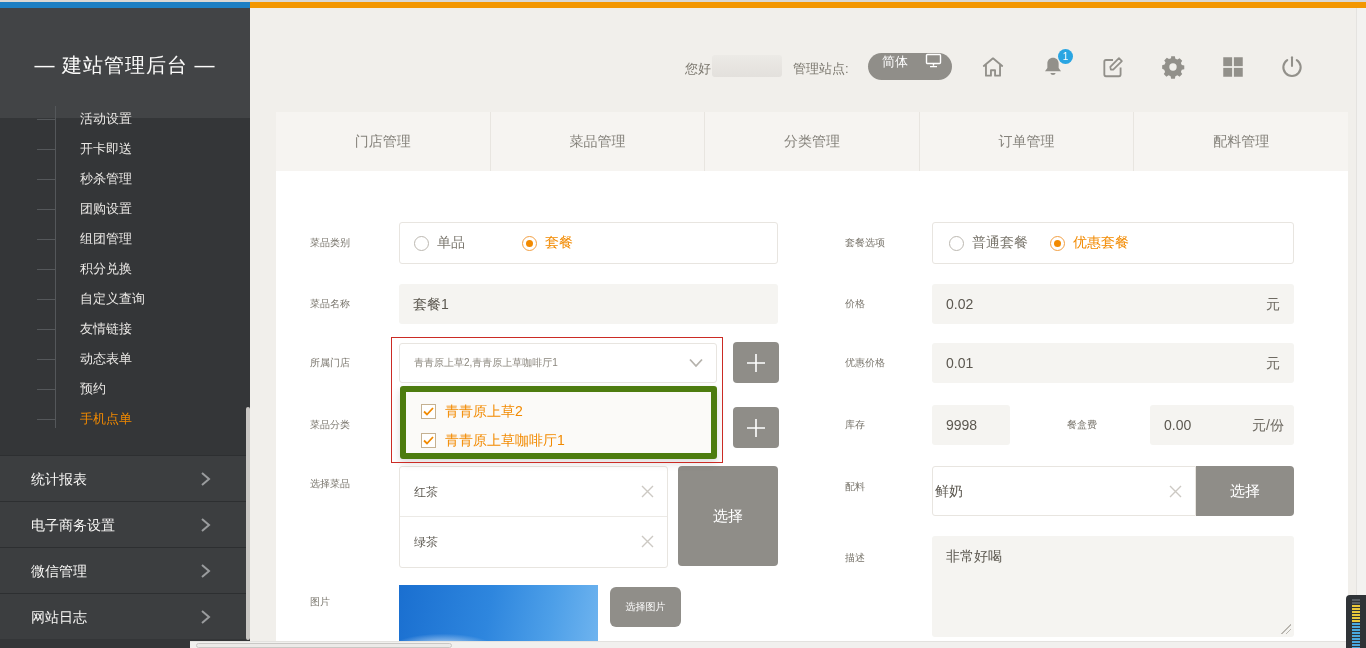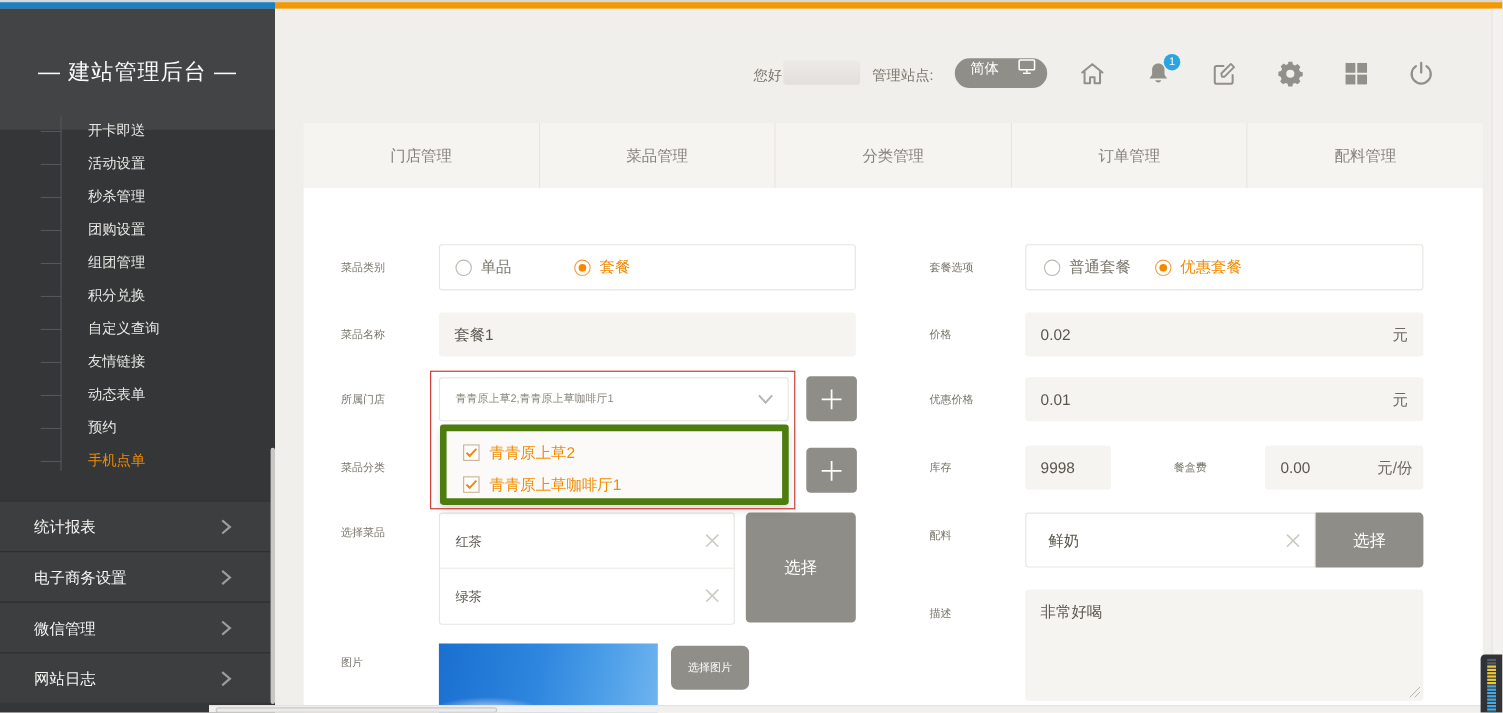--- a/index.html
+++ b/index.html
@@ -65,21 +65,21 @@
   .dditem{display:flex;align-items:center;gap:9px;height:29px;padding-left:15px;font-size:14px;color:#f28a00;cursor:pointer;}
   .cb{width:15px;height:15px;border:1px solid #c5b191;background:#fff;display:flex;align-items:center;justify-content:center;flex:0 0 auto;}
 
   .dishes{position:absolute;left:123px;top:295px;width:269px;border:1px solid #e8e5e0;border-radius:3px;background:#fff;}
   .dishrow{position:relative;height:50px;line-height:50px;padding-left:14px;font-size:12px;color:#5b574f;border-bottom:1px solid #eceae6;}
   .dishrow:last-child{border-bottom:none;}
   .dishrow svg{position:absolute;right:12px;top:17px;cursor:pointer;}
   .bigselect{position:absolute;left:402px;top:295px;width:100px;height:100px;background:#8f8d88;border-radius:4px;color:#fff;font-size:15px;display:flex;align-items:center;justify-content:center;cursor:pointer;}
 
   .ingwrap{position:absolute;left:656px;top:295px;width:362px;height:50px;}
-  .inginput{position:absolute;left:0;top:0;width:264px;height:50px;background:#fff;border:1px solid #e8e5e0;border-radius:3px 0 0 3px;line-height:48px;padding-left:20px;font-size:14px;color:#5b574f;}
+  .inginput{position:absolute;left:0;top:0;width:264px;height:50px;background:#fff;border:1px solid #e8e5e0;border-radius:3px 0 0 3px;line-height:48px;padding-left:2px;font-size:14px;color:#5b574f;}
   .inginput svg{position:absolute;right:12px;top:17px;cursor:pointer;}
   .ingbtn{position:absolute;left:264px;top:0;width:98px;height:50px;background:#8f8d88;border-radius:0 4px 4px 0;color:#fff;font-size:15px;display:flex;align-items:center;justify-content:center;cursor:pointer;}
 
   .descarea{position:absolute;left:656px;top:365px;width:362px;height:101px;background:#f5f4f1;border-radius:3px;font-size:14px;color:#5b574f;padding:12px 14px;}
   .resize{position:absolute;right:3px;bottom:3px;width:10px;height:10px;background:
      linear-gradient(135deg,transparent 0 50%,#b9b6b0 50% 56%,transparent 56% 72%,#b9b6b0 72% 78%,transparent 78%);}
 
   .foodimg{position:absolute;left:123px;top:414px;width:199px;height:63px;
      background:
        radial-gradient(ellipse 90px 26px at 22% 102%,rgba(255,255,255,.9),rgba(255,255,255,0) 60%),
@@ -103,24 +103,24 @@
   <div class="bar-orange"></div>
 
   <aside class="sidebar">
     <div class="sb-header">
       <div class="sb-title">— 建站管理后台 —</div>
     </div>
     <div class="sb-treeline"></div>
     <ul class="sb-items">
 
     <li>
+          <span>活动设置</span>
+        </li>
+        <li>
           <span>开卡即送</span>
-        </li>
-        <li>
-          <span>活动设置</span>
         </li>
         <li>
           <span>秒杀管理</span>
         </li>
         <li>
           <span>团购设置</span>
         </li>
         <li>
           <span>组团管理</span>
         </li>

